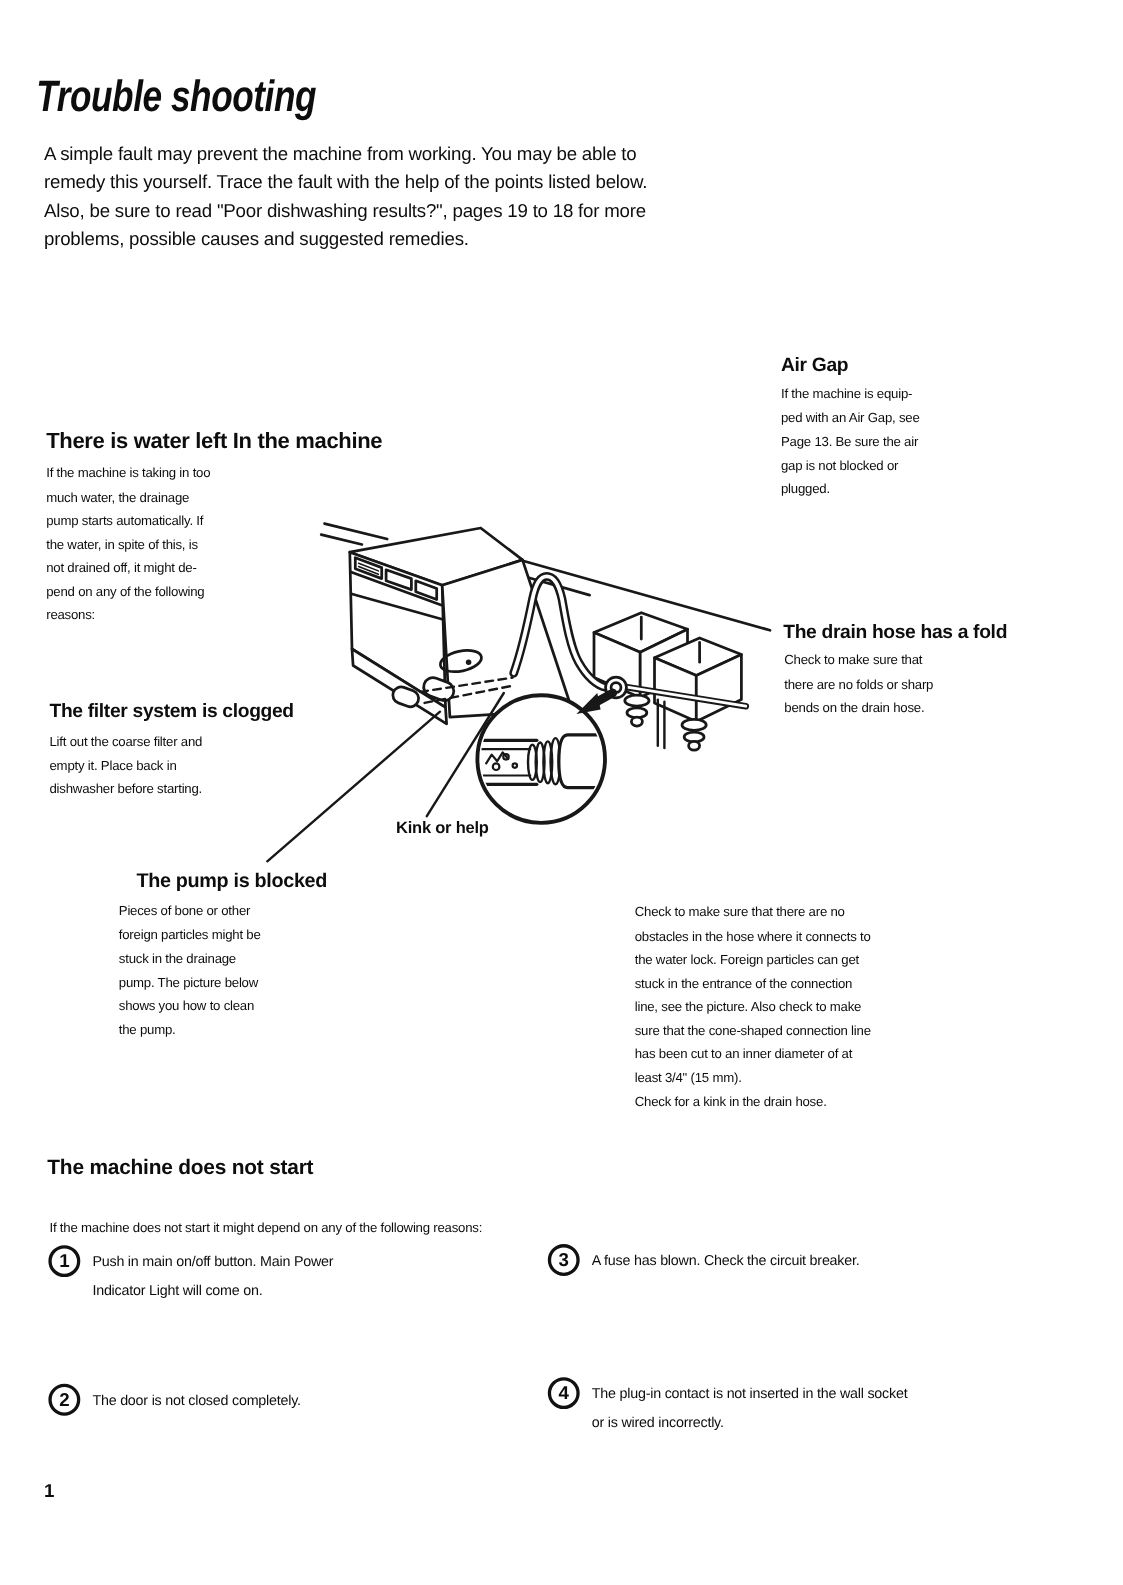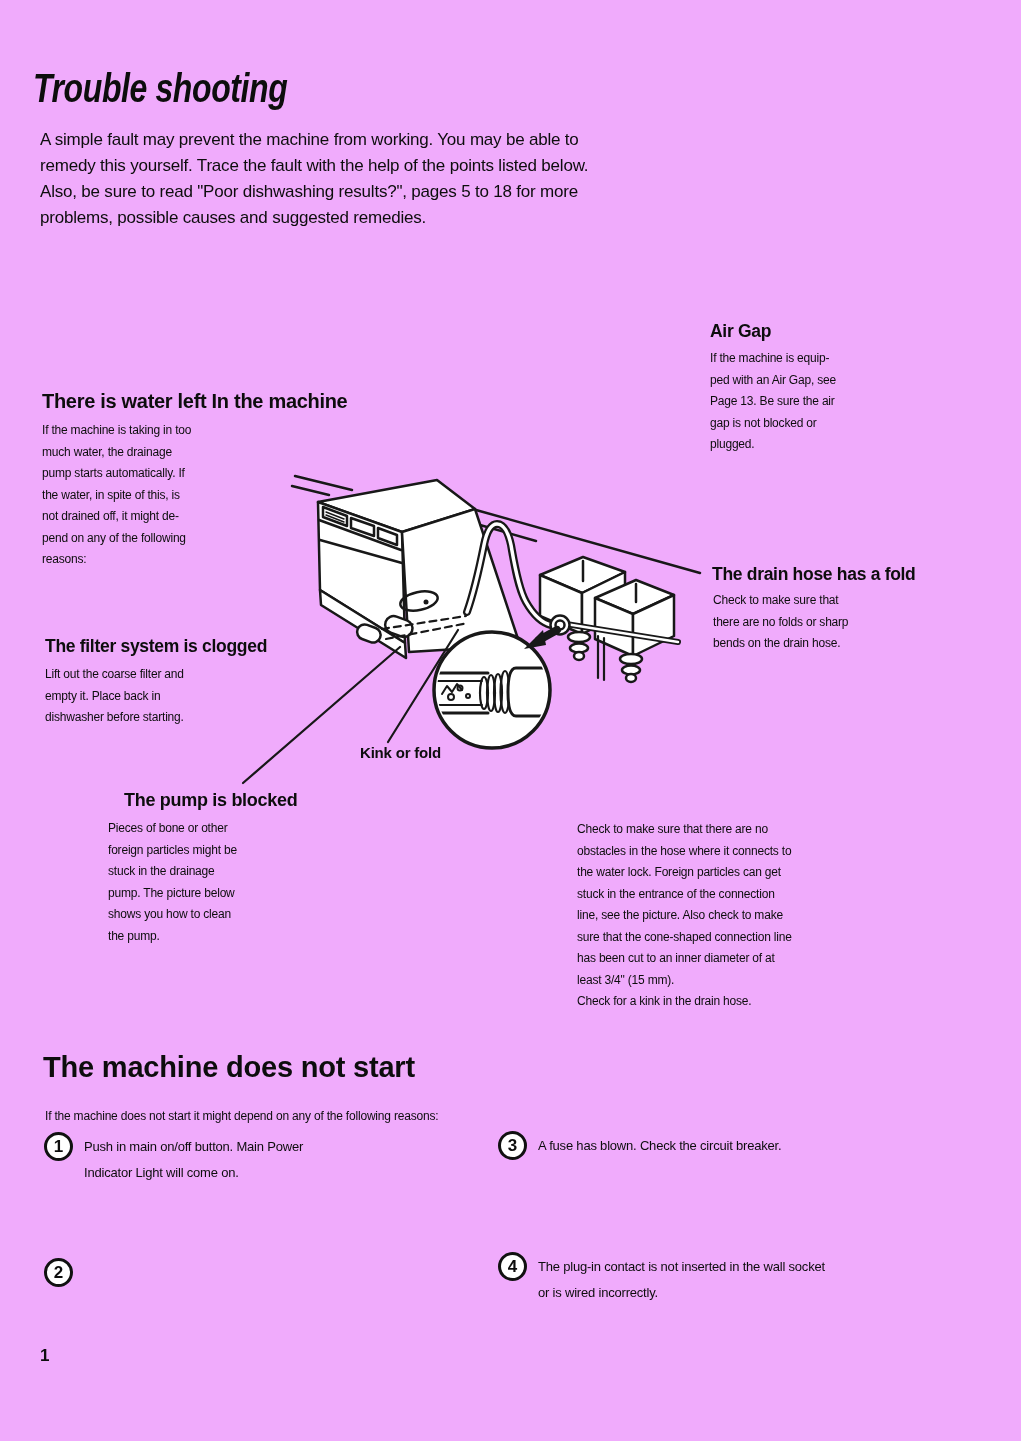--- a/index.html
+++ b/index.html
@@ -1,50 +1,50 @@
 <!DOCTYPE html>
 <html><head>
 <meta charset="utf-8">
 <style>
   html,body{margin:0;padding:0;background:#e8e8e8;}
   .page{
     position:relative;width:1021px;height:1441px;margin:0 auto;
-    background:#f0abfc;color:#0d0d0d;overflow:hidden;
+    background:#ffffff;color:#0d0d0d;overflow:hidden;
     font-family:"Liberation Sans","DejaVu Sans",sans-serif;
   }
   .abs{position:absolute;}
   .pre{white-space:pre-line;}
   .title{
     font-size:40px;font-weight:bold;font-style:italic;letter-spacing:-0.5px;
     transform:scale(0.80,1);transform-origin:left top;white-space:nowrap;
   }
   .body-txt{font-size:12px;line-height:21.5px;letter-spacing:-0.2px;}
   .intro-txt{font-size:17px;line-height:26px;letter-spacing:-0.2px;}
   .h-sm{font-size:17.5px;font-weight:bold;letter-spacing:-0.3px;white-space:nowrap;}
   .h-md{font-size:20px;font-weight:bold;letter-spacing:-0.3px;white-space:nowrap;text-align:center;}
-  .h-lg{font-size:29px;font-weight:bold;letter-spacing:-0.2px;white-space:nowrap;}
+  .h-lg{font-size:19px;font-weight:bold;letter-spacing:-0.2px;white-space:nowrap;}
   .kink-label{font-size:15px;font-weight:bold;letter-spacing:-0.2px;white-space:nowrap;}
   .badge{
     width:29px;height:29px;border:3px solid #111;border-radius:50%;
     display:flex;align-items:center;justify-content:center;
     font-weight:bold;font-size:17px;box-sizing:border-box;background:#fff;
   }
   .item-text{font-size:13px;line-height:26px;letter-spacing:-0.2px;}
   .page-num{font-size:17px;font-weight:bold;}
   svg{display:block;}
 </style>
 </head>
 <body>
 
 <div class="page">
 
   <div class="abs title" style="left:33px;top:66px">Trouble shooting</div>
   <div class="abs intro-txt pre" style="left:40px;top:127px;width:650px">A simple fault may prevent the machine from working. You may be able to
 remedy this yourself. Trace the fault with the help of the points listed below.
-Also, be sure to read "Poor dishwashing results?", pages 5 to 18 for more
+Also, be sure to read "Poor dishwashing results?", pages 19 to 18 for more
 problems, possible causes and suggested remedies.</div>
 
   <div class="abs h-md" style="left:42px;top:390px">There is water left In the machine</div>
   <div class="abs body-txt pre" style="left:42px;top:420px;width:280px">If the machine is taking in too
 much water, the drainage
 pump starts automatically. If
 the water, in spite of this, is
 not drained off, it might de-
 pend on any of the following
 reasons:</div>
@@ -165,21 +165,21 @@
         <polygon points="294,219 313,200 316,215" fill="#181818" stroke="none"></polygon>
       </g>
 
       <g>
         <line x1="13" y1="353" x2="170" y2="217" stroke-width="2.2"></line>
         <line x1="158" y1="312" x2="228" y2="200" stroke-width="2.2"></line>
       </g>
     </g>
   </svg>
 
-  <div class="abs kink-label" style="left:360px;top:744px">Kink or fold</div>
+  <div class="abs kink-label" style="left:360px;top:744px">Kink or help</div>
 
   <div class="abs h-sm" style="left:124px;top:790px;font-size:18px">The pump is blocked</div>
   <div class="abs body-txt pre" style="left:108px;top:818px;width:230px">Pieces of bone or other
 foreign particles might be
 stuck in the drainage
 pump. The picture below
 shows you how to clean
 the pump.</div>
 
   <div class="abs body-txt pre" style="left:577px;top:819px;width:355px">Check to make sure that there are no
@@ -196,20 +196,21 @@
   <div class="abs body-txt" style="left:45px;top:1106px;width:700px">If the machine does not start it might depend on any of the following reasons:</div>
 
   <div class="abs badge" style="left:44px;top:1132px">1</div>
   <div class="abs item-text pre" style="left:84px;top:1134px;width:400px">Push in main on/off button. Main Power
 Indicator Light will come on.</div>
 
   <div class="abs badge" style="left:498px;top:1131px">3</div>
   <div class="abs item-text pre" style="left:538px;top:1133px;width:420px">A fuse has blown. Check the circuit breaker.</div>
 
   <div class="abs badge" style="left:44px;top:1258px">2</div>
+  <div class="abs item-text pre" style="left:84px;top:1260px;width:400px">The door is not closed completely.</div>
 
   <div class="abs badge" style="left:498px;top:1252px">4</div>
   <div class="abs item-text pre" style="left:538px;top:1254px;width:440px">The plug-in contact is not inserted in the wall socket
 or is wired incorrectly.</div>
 
   <div class="abs page-num" style="left:40px;top:1346px">1</div>
 
 </div>
 
 </body></html>

